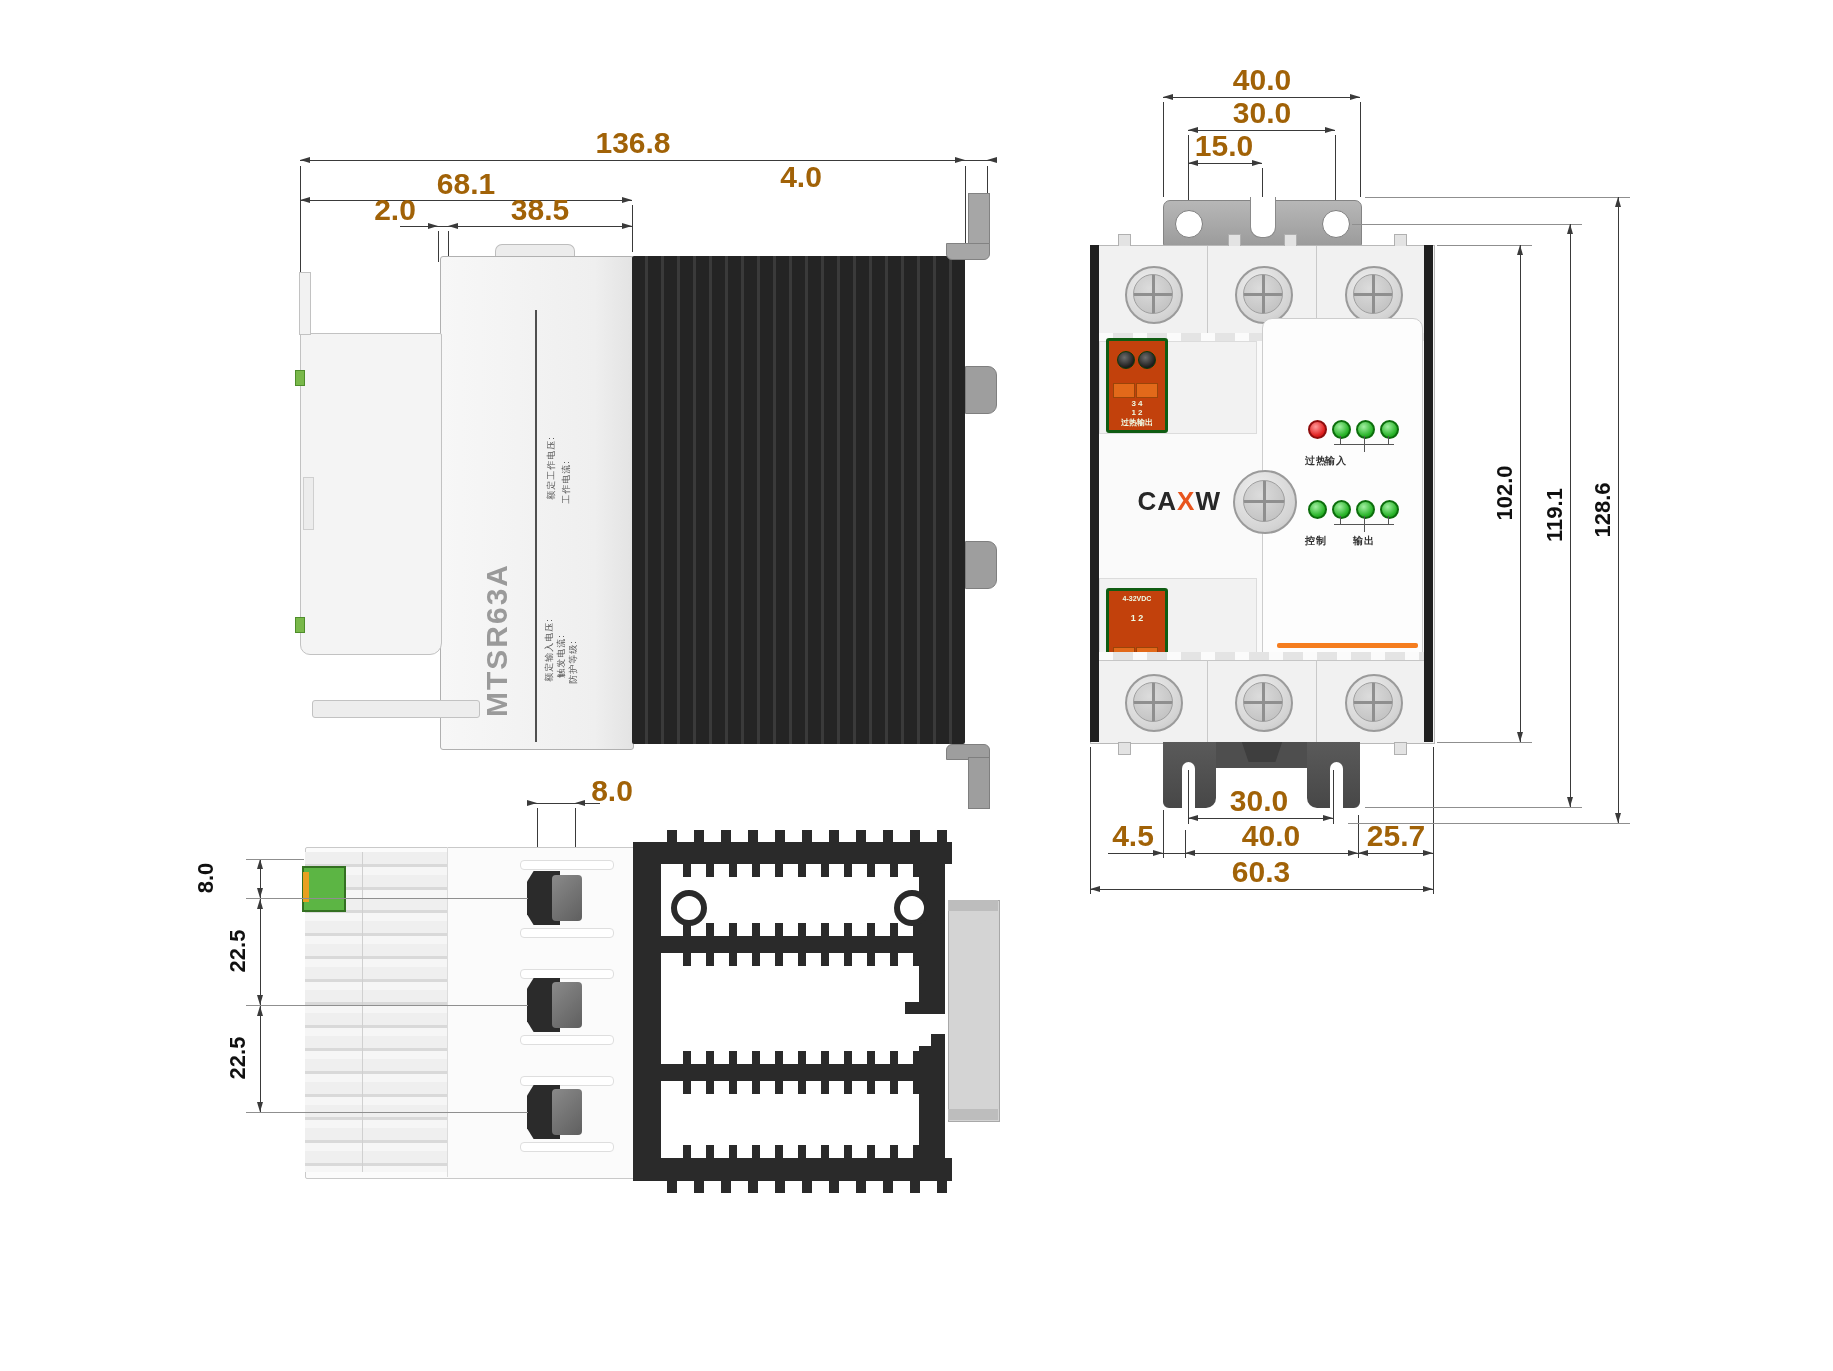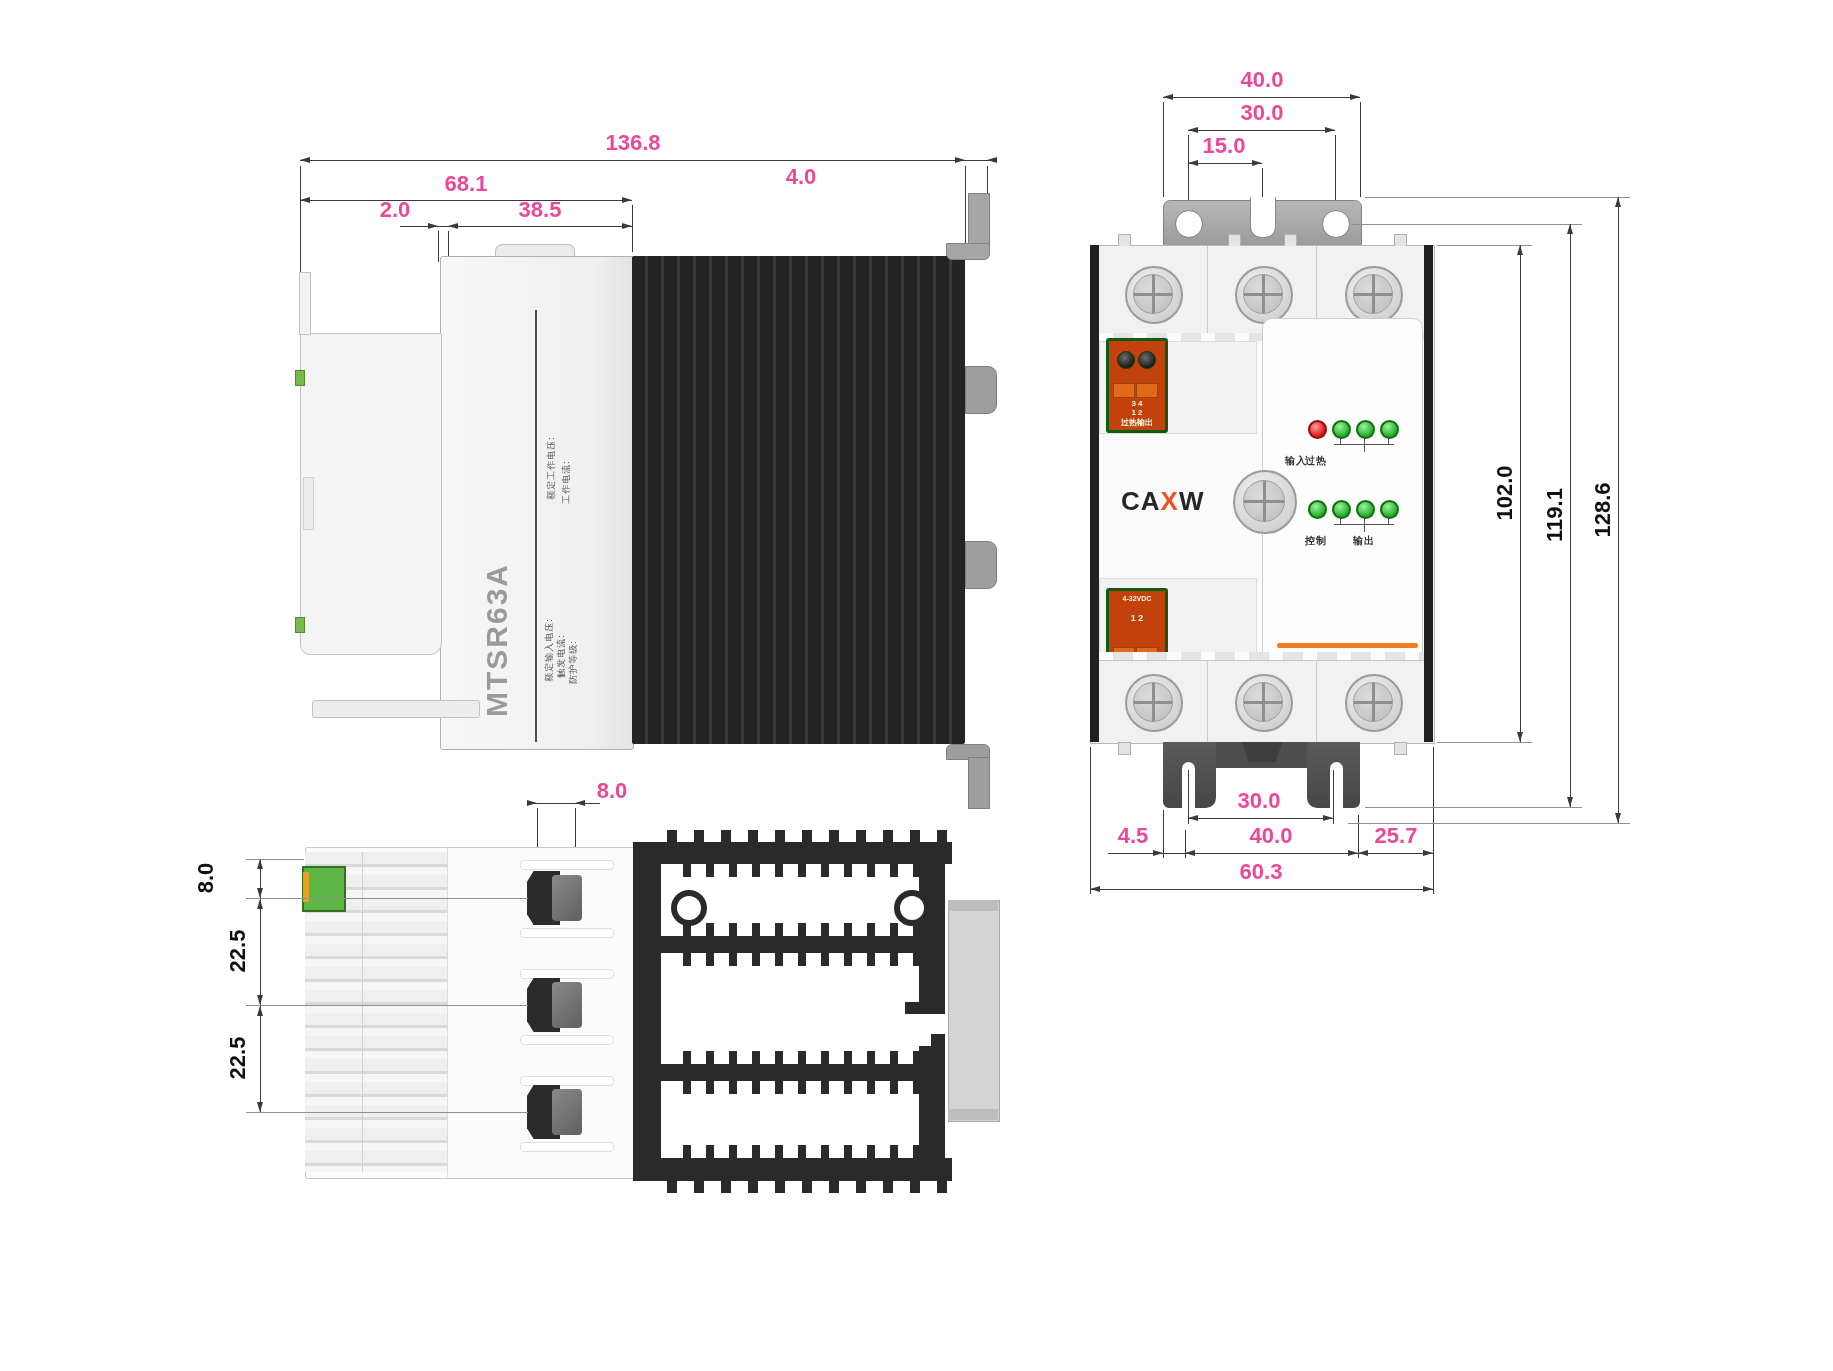--- a/index.html
+++ b/index.html
@@ -1,20 +1,20 @@
 <!DOCTYPE html>
 <html><head>
 <meta charset="utf-8">
 <style>
   html,body{margin:0;padding:0;background:#fff;}
   #canvas{position:relative;width:1833px;height:1371px;background:#fff;overflow:hidden;
           font-family:"Liberation Sans",sans-serif;}
   .ln{position:absolute;background:#3a3a3a;}
   .ld{position:absolute;background:#8f8f8f;}
-  .dl{position:absolute;font-size:22px;color:#ec4899;white-space:nowrap;transform:translate(-50%,-50%);}
+  .dl{position:absolute;font-size:30px;color:#a16207;white-space:nowrap;transform:translate(-50%,-50%);}
   .dlr{position:absolute;font-size:22px;color:#101010;white-space:nowrap;transform:translate(-50%,-50%) rotate(-90deg);}
   .ar{position:absolute;width:0;height:0;border:3.5px solid transparent;}
   .ar.l{border-left:none;border-right:10px solid #3a3a3a;}
   .ar.r{border-right:none;border-left:10px solid #3a3a3a;}
   .ar.u{border-top:none;border-bottom:10px solid #3a3a3a;}
   .ar.d{border-bottom:none;border-top:10px solid #3a3a3a;}
   .screwO{position:absolute;border-radius:50%;background:radial-gradient(circle at 38% 32%,#efefef,#d4d4d4 70%,#bdbdbd);border:2px solid #9b9b9b;}
   .screwI{position:absolute;border-radius:50%;border:1px solid #9e9e9e;
     background:linear-gradient(#8f8f8f,#8f8f8f),linear-gradient(#8f8f8f,#8f8f8f),radial-gradient(circle at 40% 35%,#dcdcdc,#bcbcbc);
     background-size:100% 3px,3px 100%,100% 100%;background-position:center;background-repeat:no-repeat;}
@@ -143,34 +143,34 @@
   <div class="led r" style="left:1308px;top:420px"></div>
   <div class="led g" style="left:1332px;top:420px"></div>
   <div class="led g" style="left:1356px;top:420px"></div>
   <div class="led g" style="left:1380px;top:420px"></div>
   <i class="ln" style="left:1334px;top:444px;width:60px;height:1px;background:#555"></i>
   <i class="ln" style="left:1340px;top:436px;width:1px;height:8px;background:#555"></i>
   <i class="ln" style="left:1364px;top:436px;width:1px;height:8px;background:#555"></i>
   <i class="ln" style="left:1388px;top:436px;width:1px;height:8px;background:#555"></i>
   <i class="ln" style="left:1364px;top:444px;width:1px;height:8px;background:#555"></i>
   <b class="dl cjk" style="left:1316px;top:461px;font-size:10px;color:#333">过热</b>
-  <b class="dl cjk" style="left:1296px;top:461px;font-size:10px;color:#333">输入</b>
+  <b class="dl cjk" style="left:1336px;top:461px;font-size:10px;color:#333">输入</b>
   <div class="led g" style="left:1308px;top:500px"></div>
   <div class="led g" style="left:1332px;top:500px"></div>
   <div class="led g" style="left:1356px;top:500px"></div>
   <div class="led g" style="left:1380px;top:500px"></div>
   <i class="ln" style="left:1334px;top:524px;width:60px;height:1px;background:#555"></i>
   <i class="ln" style="left:1340px;top:516px;width:1px;height:8px;background:#555"></i>
   <i class="ln" style="left:1364px;top:516px;width:1px;height:8px;background:#555"></i>
   <i class="ln" style="left:1388px;top:516px;width:1px;height:8px;background:#555"></i>
   <i class="ln" style="left:1364px;top:524px;width:1px;height:8px;background:#555"></i>
   <b class="dl cjk" style="left:1316px;top:541px;font-size:10px;color:#333">控制</b>
   <b class="dl cjk" style="left:1364px;top:541px;font-size:10px;color:#333">输出</b>
 
-  <div style="position:absolute;left:1121px;top:486px;width:100px;height:28px;text-align:left;font-size:26px;font-weight:bold;letter-spacing:1px">
+  <div style="position:absolute;left:1121px;top:486px;width:100px;height:28px;text-align:right;font-size:26px;font-weight:bold;letter-spacing:1px">
     <span style="color:#272727">CA</span><span style="color:#e8551e">X</span><span style="color:#272727">W</span>
   </div>
   <div class="screwO" style="left:1233px;top:470px;width:60px;height:60px"></div>
   <div class="screwI" style="left:1243px;top:480px;width:40px;height:40px"></div>
 
   <div class="tb" style="left:1106px;top:588px;width:56px;height:112px">
     <div class="tbtx" style="top:4px;font-size:7px;letter-spacing:0">4-32VDC</div>
     <div class="tbtx" style="top:22px;font-size:9px">1  2</div>
     <div class="tbor" style="left:4px;top:56px;width:20px;height:13px"></div>
     <div class="tbor" style="left:27px;top:56px;width:20px;height:13px"></div>

